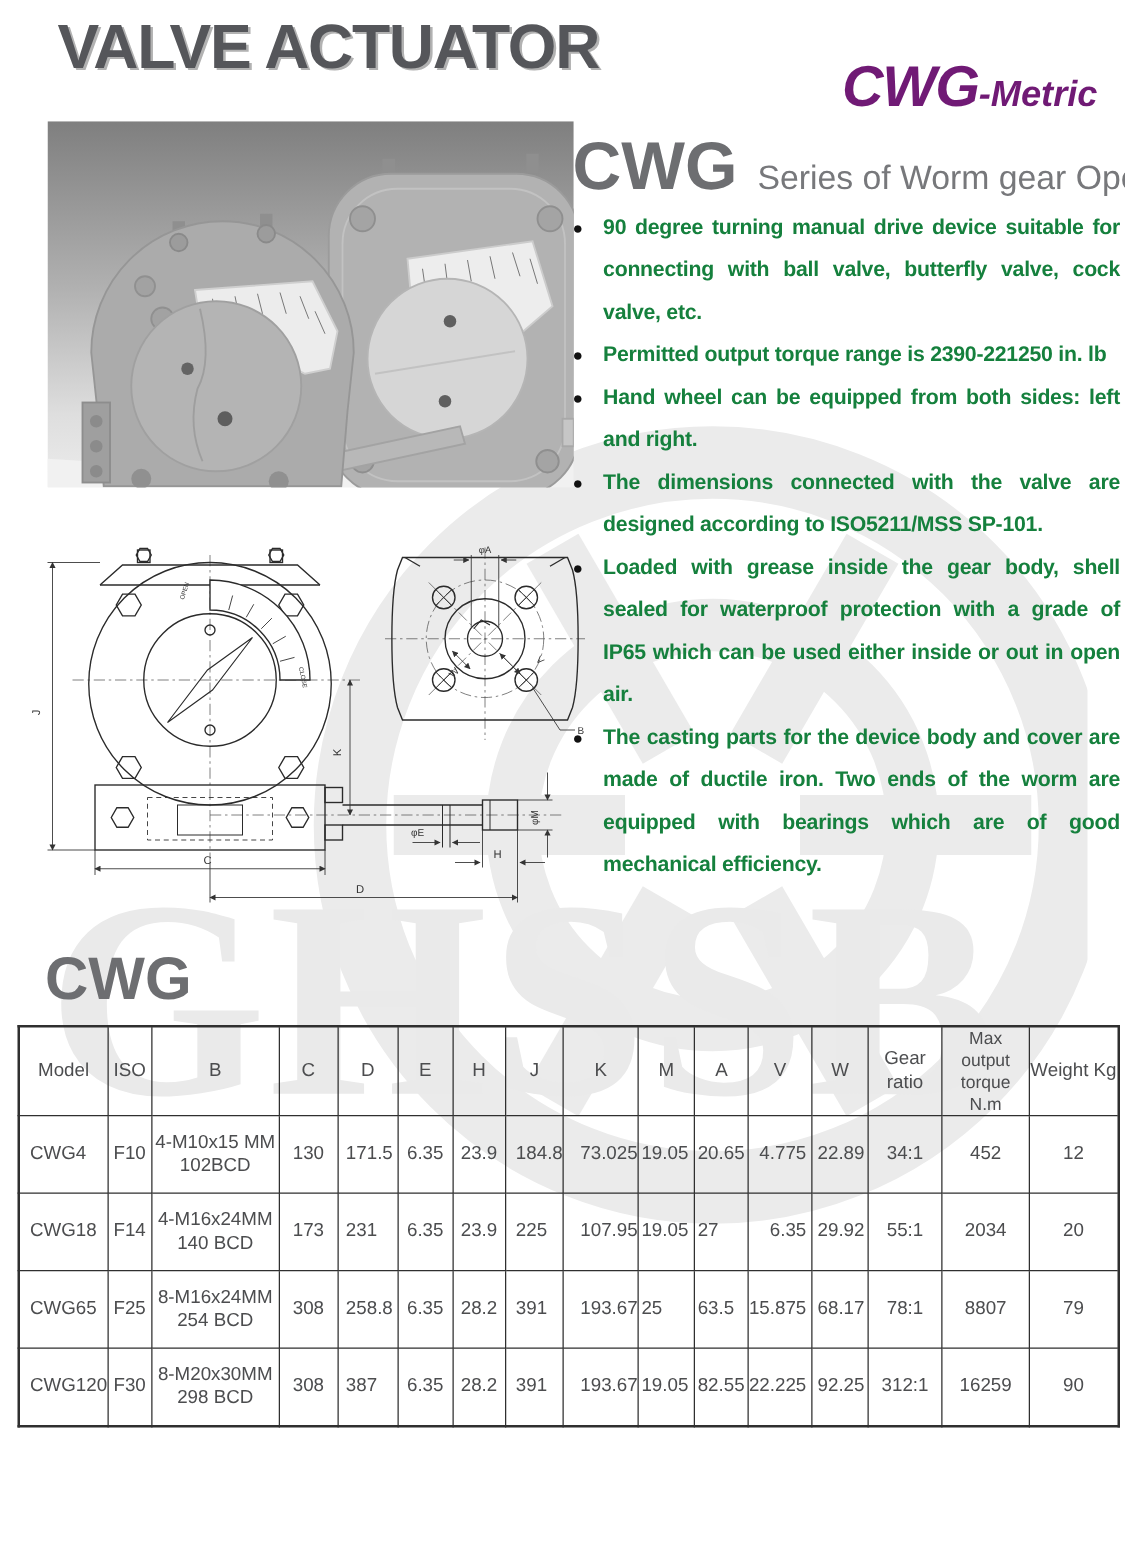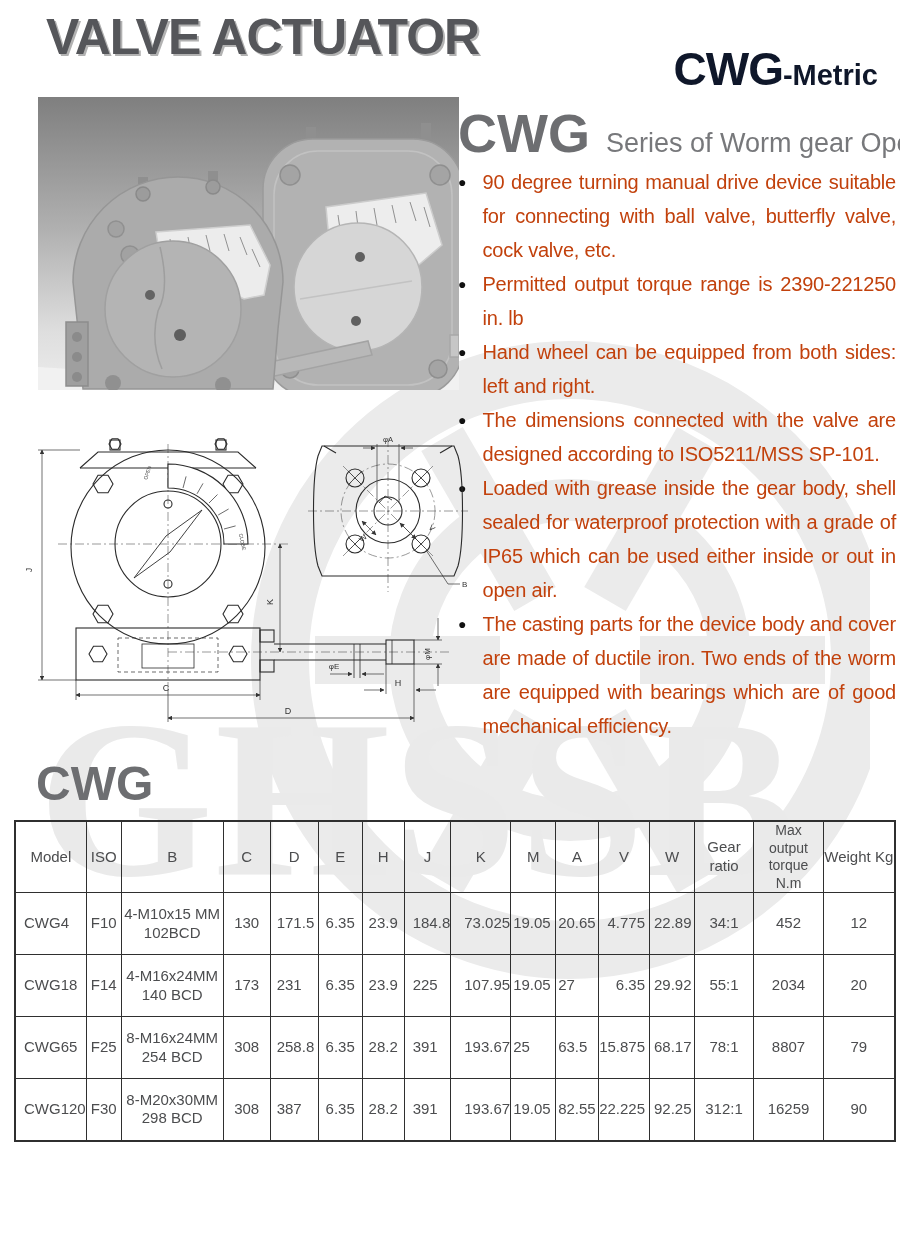--- a/index.html
+++ b/index.html
@@ -10,22 +10,22 @@
   .watermark{position:absolute;left:18px;top:330px;z-index:0;margin-left:12px;}
   .content{position:relative;z-index:1;}
 
   
   .page-title{
     position:absolute;left:46px;top:8px;
     font-weight:bold;font-size:50px;letter-spacing:-1px;
     color:#55565a;text-shadow:2px 2px 0 #b2b2b2;white-space:nowrap;
   }
   .model-title{
-    position:absolute;right:22px;top:42px;color:#0f172a;
-    font-weight:bold;white-space:nowrap;
+    position:absolute;right:22px;top:42px;color:#701a75;
+    font-style:italic;font-weight:bold;white-space:nowrap;
   }
   .model-title .big{font-size:46px;letter-spacing:-1px;}
   .model-title .small{font-size:29px;}
 
   
   .photo{position:absolute;left:38px;top:97px;width:421px;height:293px;}
 
   
   .intro-heading{
     position:absolute;left:458px;top:102px;display:flex;align-items:baseline;gap:16px;
@@ -33,21 +33,21 @@
   }
   .intro-heading .cwg{font-size:54px;font-weight:bold;color:#6d6e71;letter-spacing:0px;}
   .intro-heading .sub{font-size:27px;color:#77787b;}
   .feature-list{
     position:absolute;left:458px;top:165px;width:438px;
     margin:0;padding:0;list-style:none;
   }
   .feature-item{display:flex;gap:16px;}
   .bullet-dot{flex:0 0 auto;font-size:14px;line-height:34px;color:#111;}
   .bullet-text{
-    font-weight:normal;font-size:20px;line-height:34px;color:#c2410c;
+    font-weight:bold;font-size:17px;line-height:34px;color:#15803d;
     text-align:justify;letter-spacing:-0.2px;
   }
 
   
   .drawing{position:absolute;left:18px;top:432px;width:452px;height:300px;}
   .drawing text{font-family:"Liberation Sans",sans-serif;}
 
   
   .section-title{
     position:absolute;left:36px;top:756px;display:flex;align-items:baseline;gap:18px;

